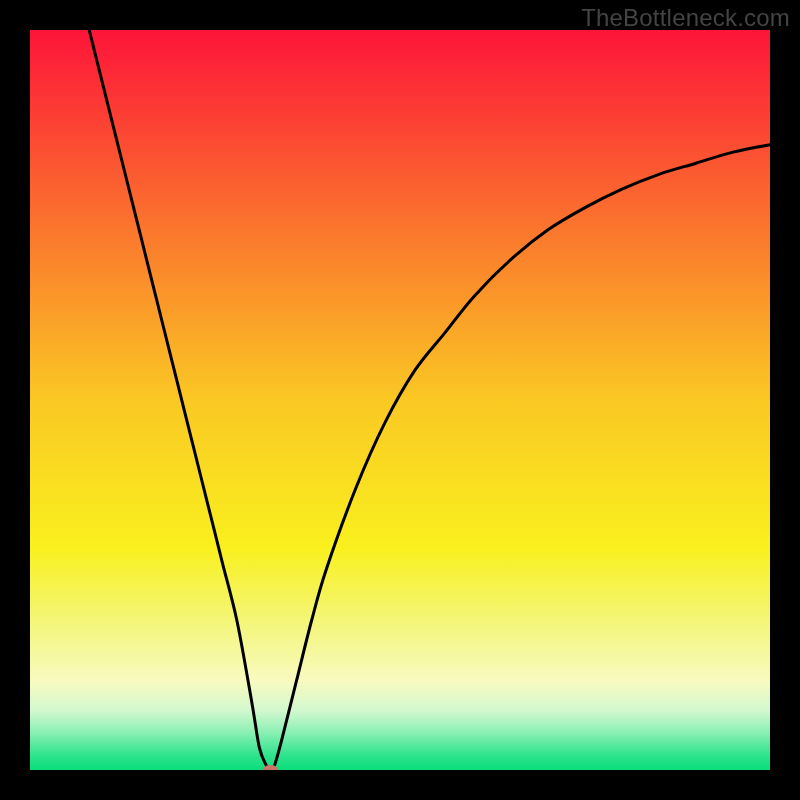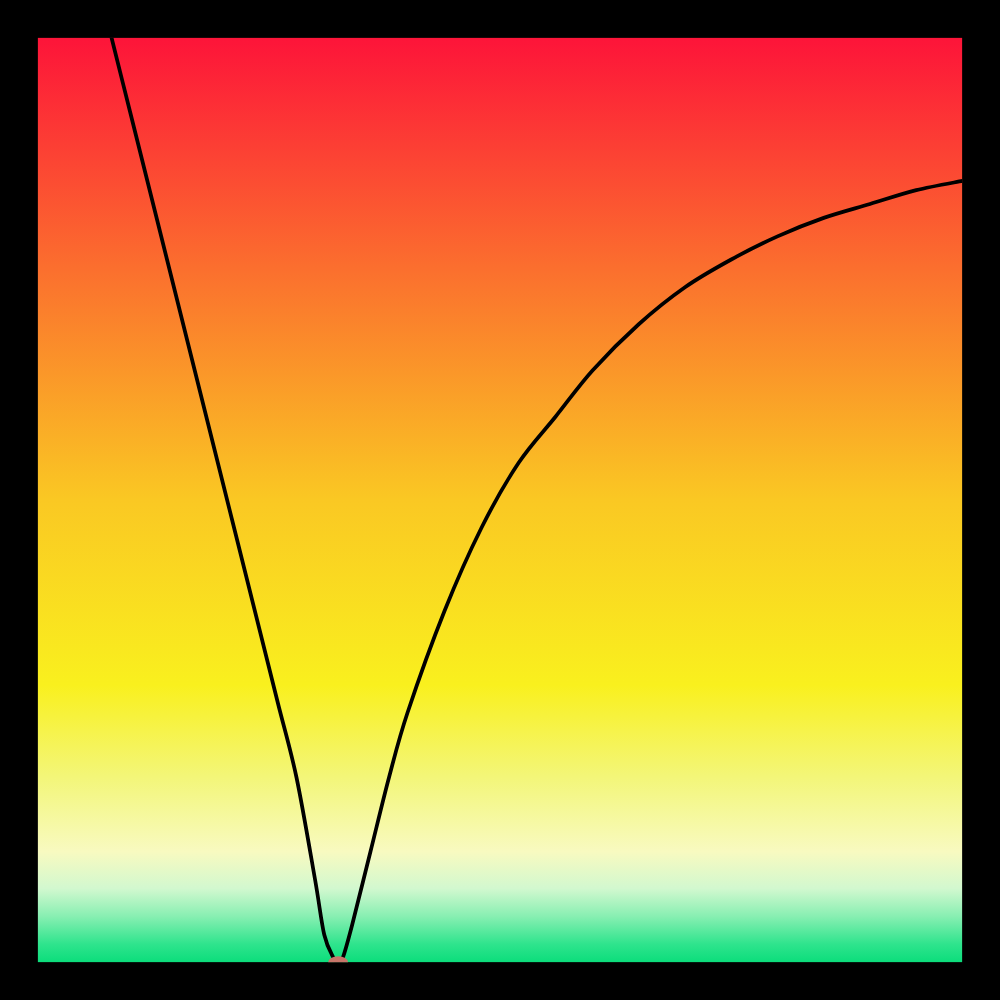--- a/index.html
+++ b/index.html
@@ -47,20 +47,21 @@
     font-size: 24px;
     font-weight: 400;
     letter-spacing: 0.2px;
     user-select: none;
   }
 </style>
 </head>
 <body>
 
 <div class="frame">
+  <div class="watermark">TheBottleneck.com</div>
   <div class="plot">
     <svg class="gradient" viewBox="0 0 740 740" preserveAspectRatio="none">
       <defs>
         <linearGradient id="bg" x1="0" y1="0" x2="0" y2="1">
             <stop offset="0%" stop-color="#fd1439"></stop>
             <stop offset="25%" stop-color="#fb6f2e"></stop>
             <stop offset="50%" stop-color="#fac823"></stop>
             <stop offset="70%" stop-color="#f9f01e"></stop>
             <stop offset="80%" stop-color="#f3f679"></stop>
             <stop offset="88%" stop-color="#f8fac0"></stop>

